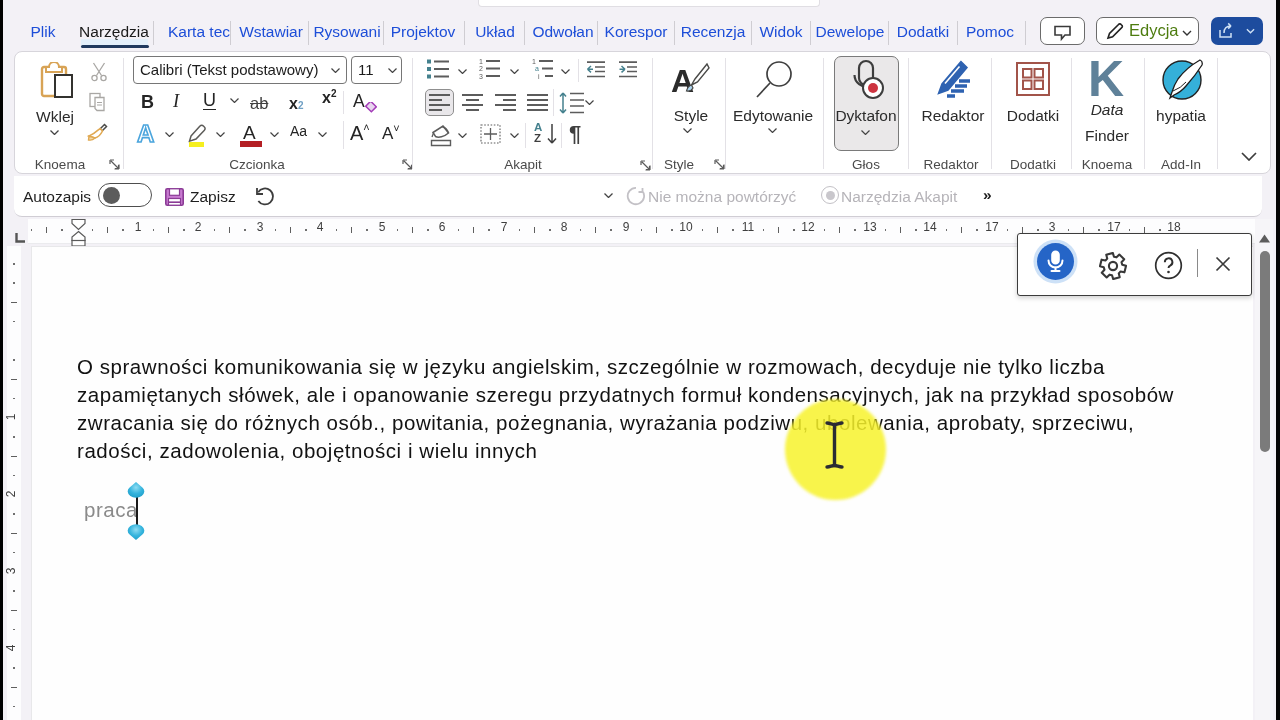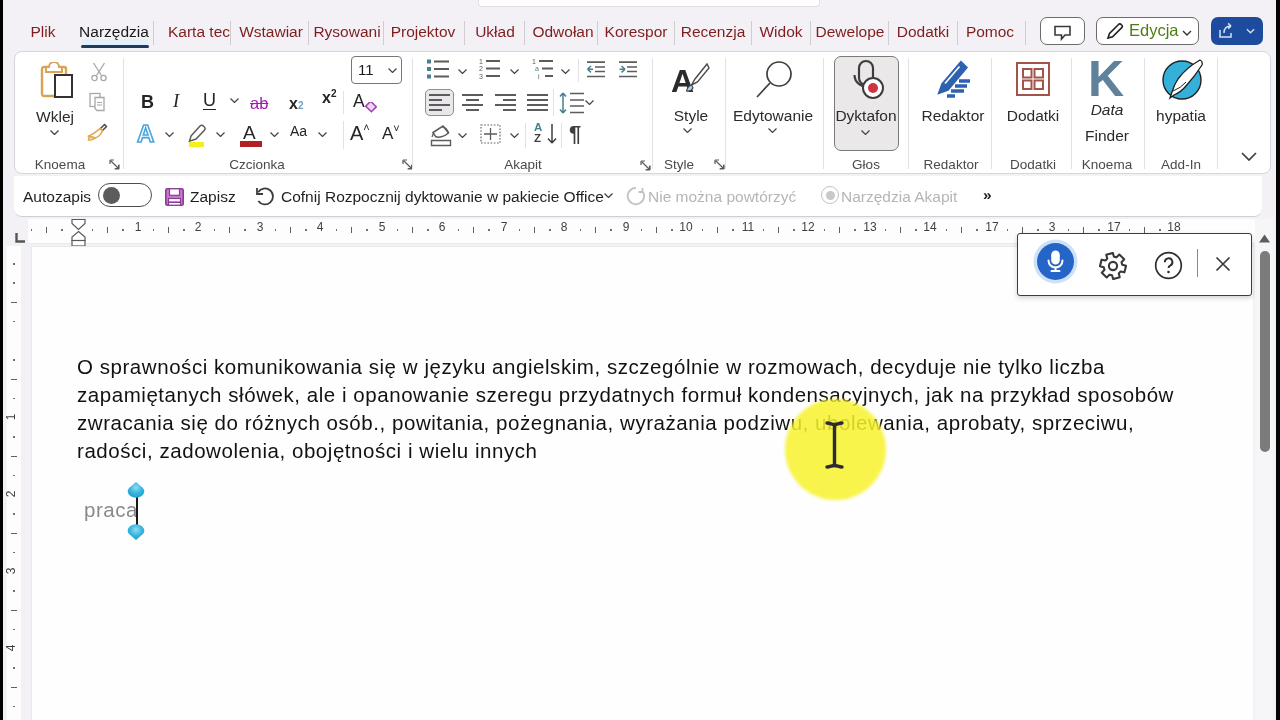--- a/index.html
+++ b/index.html
@@ -1,20 +1,20 @@
 <!DOCTYPE html>
 <html><head>
 <meta charset="utf-8">
 <style>
 *{margin:0;padding:0;box-sizing:border-box;}
 html,body{width:1280px;height:720px;overflow:hidden;}
 #screen{position:absolute;left:0;top:0;width:1280px;height:720px;background:#f3f1f6;font-family:"Liberation Sans",sans-serif;color:#1f1f1f;}
 .abs{position:absolute;}
 
-.tab{position:absolute;top:23px;height:22px;font-size:15.5px;color:#7f1d1d;white-space:nowrap;transform:translateX(-50%);}
+.tab{position:absolute;top:23px;height:22px;font-size:15.5px;color:#1d4ed8;white-space:nowrap;transform:translateX(-50%);}
 .tabsep{position:absolute;top:21px;width:1px;height:24px;background:#cfcdd2;}
 
 #ribbon{position:absolute;left:14px;top:51px;width:1257px;height:123px;background:#fff;border:1px solid #d7d5db;border-radius:8px;}
 .gsep{position:absolute;top:6px;width:1px;height:111px;background:#e3e1e6;}
 .ssep{position:absolute;width:1px;background:#e3e1e6;}
 .glabel{position:absolute;top:105px;font-size:13.5px;color:#4a4a4a;text-align:center;transform:translateX(-50%);white-space:nowrap;}
 .launch{position:absolute;width:13px;height:13px;}
 .chev{position:absolute;width:9px;height:5px;}
 .btxt{position:absolute;font-size:15.5px;color:#2b2b2b;white-space:nowrap;transform:translateX(-50%);}
 
@@ -123,33 +123,39 @@
         <path d="M13 6 L17.5 1.5 19.5 3.5 15 8" fill="#fff" stroke="#4a4a48" stroke-width="1.5"></path>
         <path d="M2 13 C7 11 9 9 13 5.5 L15.5 8 C13 13 10 14.5 8 15 Z" fill="#fff" stroke="#e0a953" stroke-width="1.6"></path>
         <path d="M2 13 L8 15 C6 17 4 17.5 1.5 17 Z" fill="#f3d9a8" stroke="#e0a953" stroke-width="1.4"></path>
       </svg>
 <div class="glabel" style="left:45px;">Knoema</div>
 <svg class="launch" style="left:93px;top:106px;" viewBox="0 0 13 13">
         <path d="M2 2 H6 M2 2 V6 M11 11 H6.5 M11 11 V6.5 M3 3 L10.5 10.5 M10.5 10.5 V7 M10.5 10.5 H7" stroke="#5a5a5a" stroke-width="1.2" fill="none"></path>
       </svg>
 <div class="gsep" style="left:108px;"></div>
 
+<div class="abs" style="left:118px;top:4px;width:214px;height:28px;border:1px solid #767676;border-radius:4px;background:#fff;">
+<span style="position:absolute;left:6px;top:4px;font-size:15px;color:#1c1c1c;white-space:nowrap;">Calibri (Tekst podstawowy)</span>
+<svg class="chev" style="left:197px;top:11px;" viewBox="0 0 9 5">
+          <path d="M0.5 0.5 L4.5 4.5 L8.5 0.5" fill="none" stroke="#444" stroke-width="1.2"></path>
+        </svg>
+</div>
 <div class="abs" style="left:336px;top:4px;width:51px;height:28px;border:1px solid #767676;border-radius:4px;background:#fff;">
 <span style="position:absolute;left:6px;top:4px;font-size:15px;color:#1c1c1c;">11</span>
 <svg class="chev" style="left:36px;top:11px;" viewBox="0 0 9 5">
           <path d="M0.5 0.5 L4.5 4.5 L8.5 0.5" fill="none" stroke="#444" stroke-width="1.2"></path>
         </svg>
 </div>
 <div class="abs" style="left:126px;top:40px;font-size:18px;font-weight:bold;color:#252525;">B</div>
 <div class="abs" style="left:158px;top:39px;font-size:18.5px;font-style:italic;font-family:'Liberation Serif',serif;color:#252525;">I</div>
 <div class="abs" style="left:188px;top:40px;font-size:18px;color:#252525;border-bottom:1.5px solid #252525;line-height:17px;">U</div>
 <svg class="chev" style="left:215px;top:46px;" viewBox="0 0 9 5">
         <path d="M0.5 0.5 L4.5 4.5 L8.5 0.5" fill="none" stroke="#444" stroke-width="1.2"></path>
       </svg>
-<div class="abs" style="left:235px;top:42px;font-size:16.5px;color:#a21caf;text-decoration:line-through;">ab</div>
+<div class="abs" style="left:235px;top:42px;font-size:16.5px;color:#404040;text-decoration:line-through;">ab</div>
 <div class="abs" style="left:274px;top:43px;font-size:16px;font-weight:bold;color:#252525;">x<span style="font-size:10px;color:#6f9fc4;">2</span></div>
 <div class="abs" style="left:307px;top:36px;font-size:16px;font-weight:bold;color:#252525;">x<span style="font-size:10px;vertical-align:6px;">2</span></div>
 <div class="ssep" style="left:328px;top:39px;height:23px;"></div>
 <div class="abs" style="left:338px;top:39px;font-size:17.5px;color:#252525;">A</div>
 <svg class="abs" style="left:348px;top:50px;" width="14" height="12" viewBox="0 0 14 12">
         <rect x="4" y="1" width="8" height="7" transform="rotate(45 8 4.5)" fill="#e8d5ee" stroke="#a33bb8" stroke-width="1.5"></rect>
       </svg>
 <div class="abs" style="left:122px;top:68px;font-size:24px;font-weight:bold;color:#fff;-webkit-text-stroke:1.6px #4ba5dd;">A</div>
 <svg class="chev" style="left:150px;top:80px;" viewBox="0 0 9 5">
         <path d="M0.5 0.5 L4.5 4.5 L8.5 0.5" fill="none" stroke="#444" stroke-width="1.2"></path>
@@ -359,21 +365,20 @@
 <rect x="0.8" y="0.8" width="17.4" height="16.4" rx="1.5" fill="#c77ad0" stroke="#8b3b96" stroke-width="1.6"></rect>
 <rect x="4.5" y="0.8" width="10" height="6.5" fill="#fff" stroke="#8b3b96" stroke-width="1.2"></rect>
 <rect x="3.5" y="10.5" width="12" height="6.7" fill="#fff" stroke="#8b3b96" stroke-width="1.2"></rect>
 <rect x="3.5" y="13.4" width="12" height="1.6" fill="#8b3b96"></rect>
 </svg>
 <div class="qtxt" style="left:176px;">Zapisz</div>
 <svg class="abs" style="left:240px;top:10px;" width="21" height="20" viewBox="0 0 21 20">
         <path d="M3 2 v6 h6" fill="none" stroke="#3d3d3d" stroke-width="1.8"></path>
         <path d="M3.5 7.5 a8 8 0 1 1 2 8.5" fill="none" stroke="#3d3d3d" stroke-width="1.8" transform="rotate(12 10 10)"></path>
       </svg>
-<div class="qtxt" style="left:267px;">Cofnij Rozpocznij dyktowanie w pakiecie Office</div>
 <svg class="chev" style="left:590px;top:17px;" viewBox="0 0 9 5">
         <path d="M0.5 0.5 L4.5 4.5 L8.5 0.5" fill="none" stroke="#444" stroke-width="1.3"></path>
       </svg>
 <svg class="abs" style="left:612px;top:10px;" width="20" height="20" viewBox="0 0 20 20">
         <path d="M10 1.8 a8.2 8.2 0 1 0 6 2.7 M16.5 2 v4 h-4" fill="none" stroke="#c3c1c6" stroke-width="1.8"></path>
       </svg>
 <div class="qtxt qgray" style="left:634px;">Nie można powtórzyć</div>
 <div class="abs" style="left:807px;top:10px;width:18px;height:18px;border-radius:50%;border:1.6px solid #c3c1c6;background:#fff;"></div>
 <div class="abs" style="left:811.5px;top:14.5px;width:9px;height:9px;border-radius:50%;background:#c9c7cc;"></div>
 <div class="qtxt qgray" style="left:827px;">Narzędzia Akapit</div>

